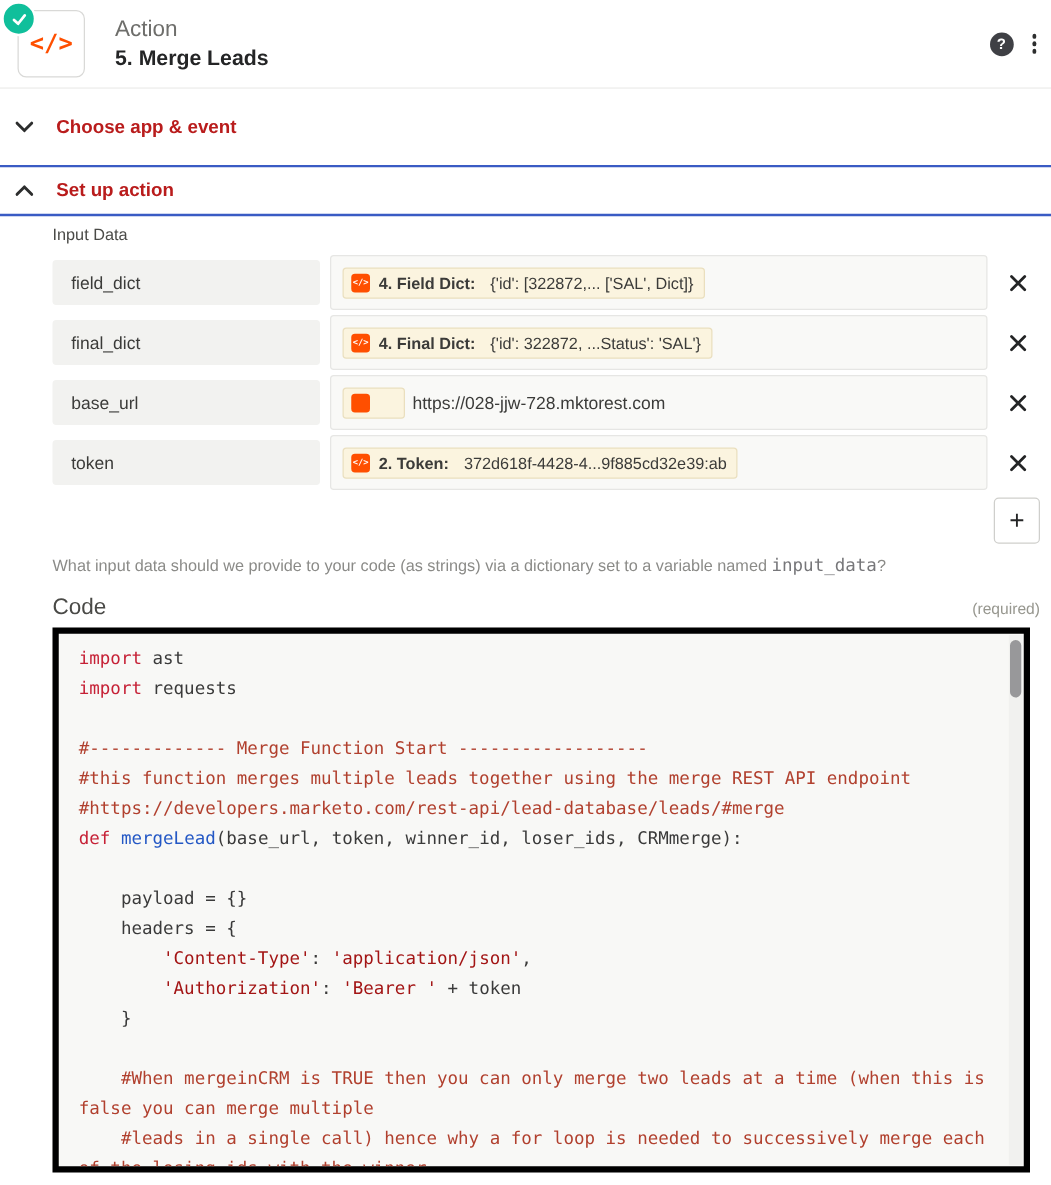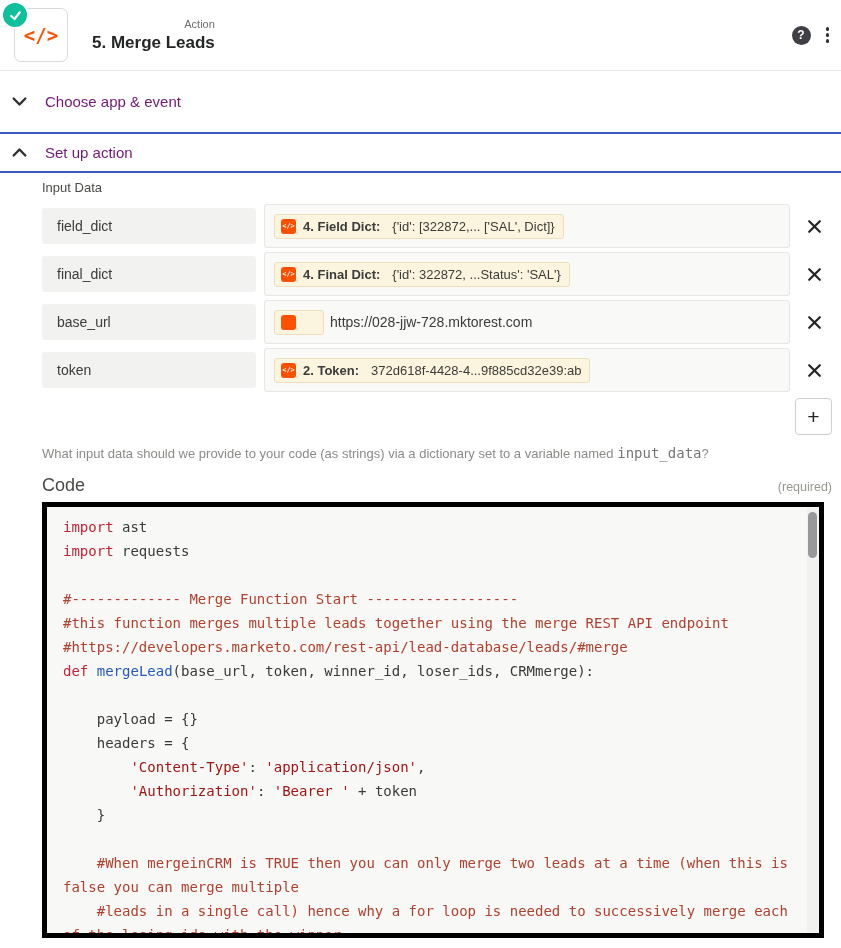--- a/index.html
+++ b/index.html
@@ -9,33 +9,33 @@
     font-family: "Liberation Sans", sans-serif;
   }
   
   .header { display: flex; align-items: center; height: 71px; border-bottom: 1px solid #e9e9e7; padding: 0 10px 0 14px; }
   .check-badge { position: absolute; top: 1px; left: 1px; width: 28px; height: 28px; border-radius: 50%;
     background: #10bf9b; border: 2px solid #fff; display: flex; align-items: center; justify-content: center; z-index: 2; }
   .app-icon { width: 54px; height: 54px; border: 1px solid #d9d9d7; border-radius: 7px; flex: none;
     display: flex; align-items: center; justify-content: center; color: #ff4f00;
     font-family: "DejaVu Sans Mono", monospace; font-weight: bold; font-size: 19px; margin-right: 24px; }
   .titles { display: flex; flex-direction: column; }
-  .kicker { font-size: 11px; color: #6e6e6b; text-align: right; }
+  .kicker { font-size: 18px; color: #6e6e6b; }
   .title { font-size: 17px; font-weight: bold; color: #242526; margin-top: 3px; }
   .header-right { margin-left: auto; display: flex; align-items: center; gap: 13px; }
   .help-btn { width: 19px; height: 19px; border-radius: 50%; background: #3f4045; color: #fff; border: none;
     font-size: 12px; font-weight: bold; display: flex; align-items: center; justify-content: center; cursor: pointer; }
   .kebab { display: flex; flex-direction: column; gap: 2.5px; background: none; border: none; cursor: pointer; padding: 3px 2px; }
   .kebab i { width: 3.5px; height: 3.5px; border-radius: 50%; background: #2d2e2e; }
   
   .section { display: flex; align-items: center; border-bottom: 2px solid #3a5bc4; padding-left: 11px; cursor: pointer; background: #fff; }
   .section--collapsed { height: 63px; }
   .section--expanded { height: 39px; }
   .section .chev { margin-right: 17px; display: flex; }
-  .section .label { font-weight: normal; font-size: 15px; color: #701a75; }
+  .section .label { font-weight: bold; font-size: 15px; color: #b91c1c; }
   
   .content { padding: 7px 9px 0 42px; }
   .field-label { font-size: 13px; color: #4a4a47; margin-bottom: 9px; }
   .input-row { display: flex; align-items: center; margin-bottom: 4px; }
   .key-field { width: 214px; height: 36px; background: #f2f2f0; border-radius: 3px; flex: none;
     display: flex; align-items: center; padding: 0 15px; font-size: 14px; color: #3b3b39; cursor: text; }
   .value-field { flex: 1; min-width: 0; height: 44px; margin-left: 8px; background: #f9f9f7;
     border: 1px solid #e6e6e4; border-radius: 3px; display: flex; align-items: center; padding: 0 9px; overflow: hidden; cursor: text; }
   .remove-btn { width: 36px; height: 36px; margin-left: 6px; flex: none; background: transparent; border: none;
     cursor: pointer; display: flex; align-items: center; justify-content: center; }

